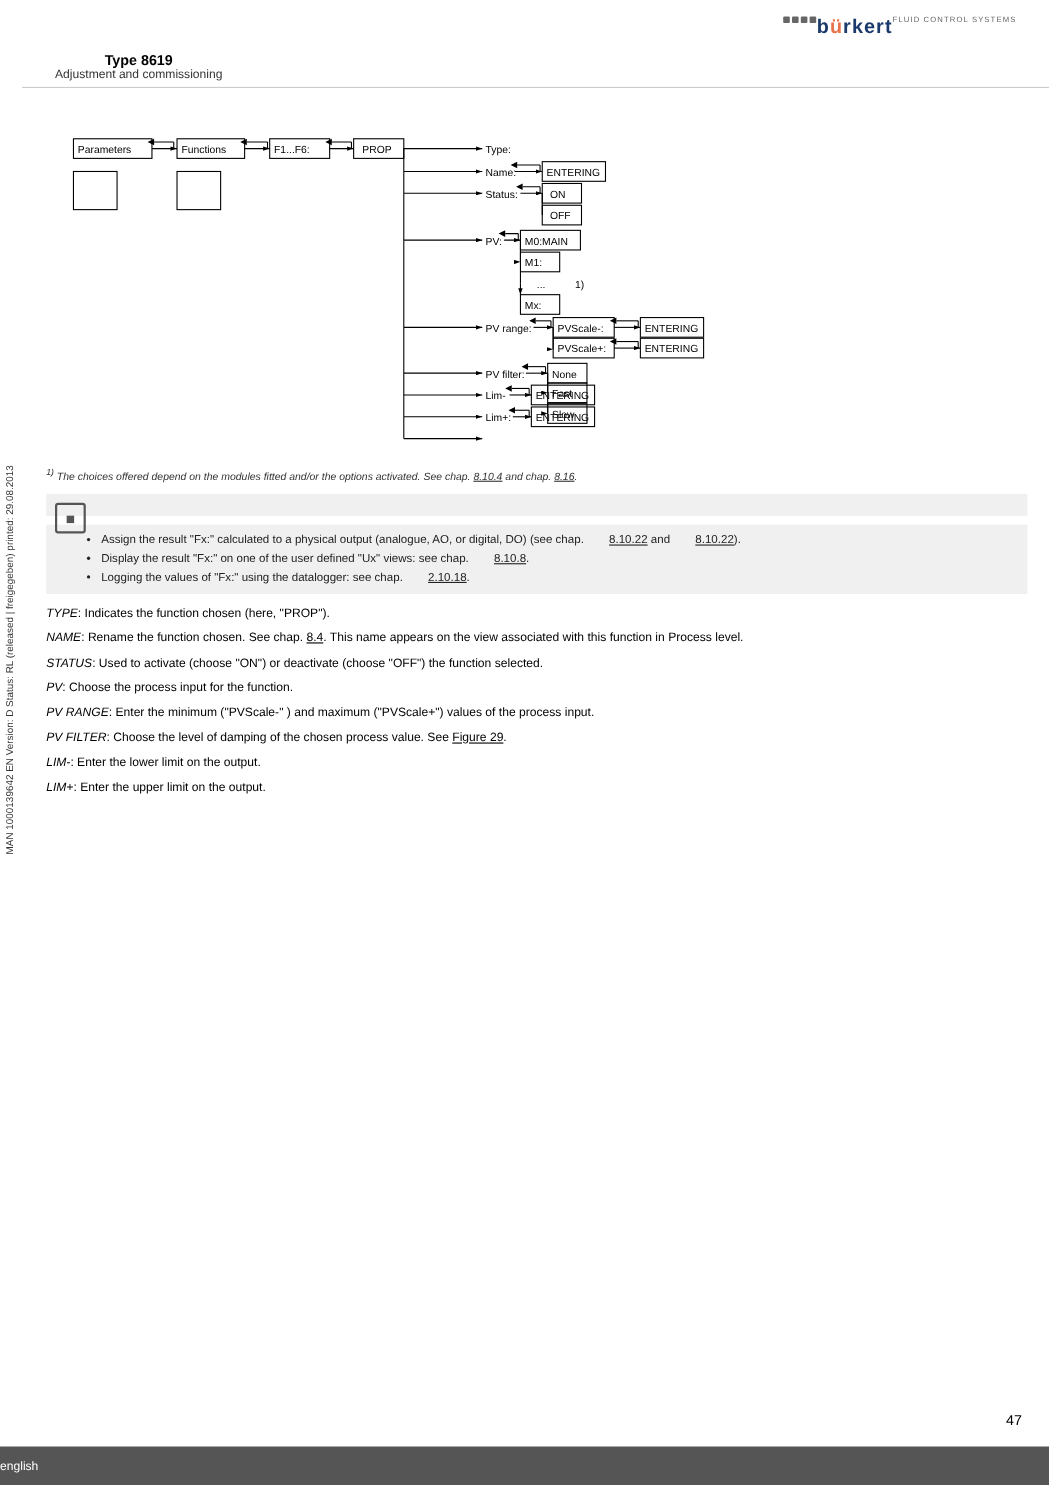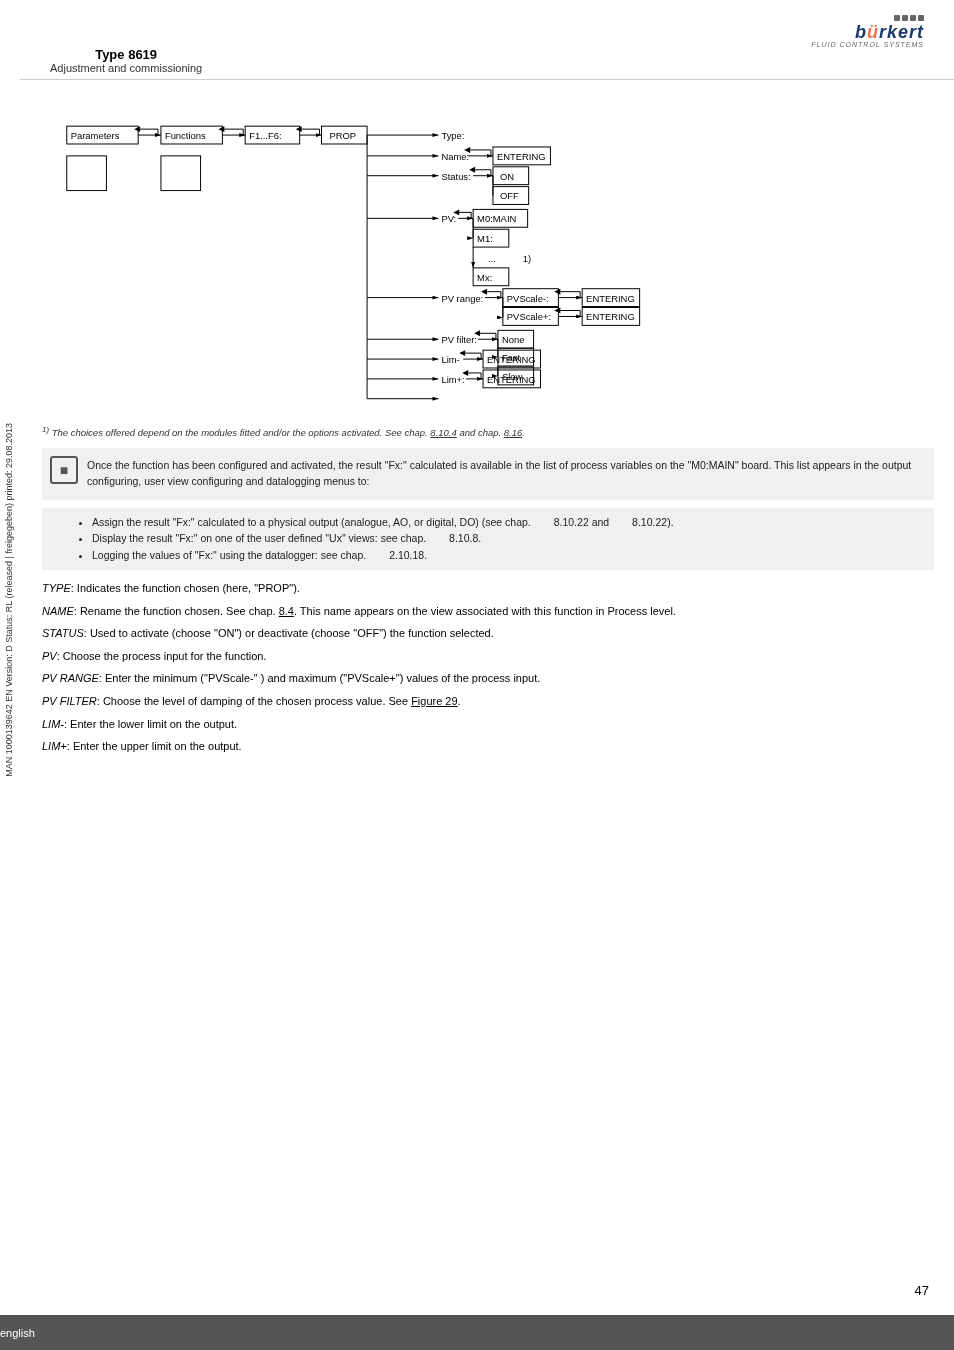--- a/index.html
+++ b/index.html
@@ -50,23 +50,22 @@
       text-align: center;
       display: block;
       margin-top: 32px;
     }
     .header-subtitle {
       font-size: 11px;
       color: #333;
     }
     .burkert-logo {
       display: flex;
-      flex-direction: column;
-      align-items: flex-end;
-      font-style: italic;
+      flex-direction: row;
+      align-items: flex-start;
     }
     .burkert-logo .logo-dots {
       display: flex;
       gap: 2px;
       margin-bottom: 2px;
     }
     .burkert-logo .dot {
       width: 6px;
       height: 6px;
       background: #666;
@@ -156,20 +155,21 @@
       margin: 0;
     }
     .bullet-list li {
       font-size: 10.5px;
       line-height: 1.6;
       list-style: disc;
       color: #222;
     }
     .bullet-list li a {
       color: #222;
+      text-decoration: underline;
       padding-left: 20px;
     }
 
     
     .desc-section {
       margin: 10px 0;
     }
     .desc-section p {
       font-size: 11px;
       line-height: 1.6;
@@ -424,21 +424,20 @@
 
     </svg>
   </div>
 
   <div class="footnote">
     <sup>1)</sup> <em><span>The choices offered depend on the modules fitted and/or the options activated. See chap. </span><a>8.10.4</a><span> and chap. </span><a>8.16</a>.</em>
   </div>
 
   <div class="info-box">
     <div class="info-box-icon">■</div>
-    <p>Once the function has been configured and activated, the result "Fx:" calculated is available in the list of process variables on the "M0:MAIN" board. This list appears in the output configuring, user view configuring and datalogging menus to:</p>
   </div>
 
   <ul class="bullet-list">
     <li>Assign the result "Fx:" calculated to a physical output (analogue, AO, or digital, DO) (see chap. <a>8.10.22</a> and <a>8.10.22</a>).</li>
     <li>Display the result "Fx:" on one of the user defined "Ux" views: see chap. <a>8.10.8</a>.</li>
     <li>Logging the values of "Fx:" using the datalogger: see chap. <a>2.10.18</a>.</li>
   </ul>
 
   <div class="desc-section">
     <p><em>TYPE</em>: Indicates the function chosen (here, "PROP").</p>

